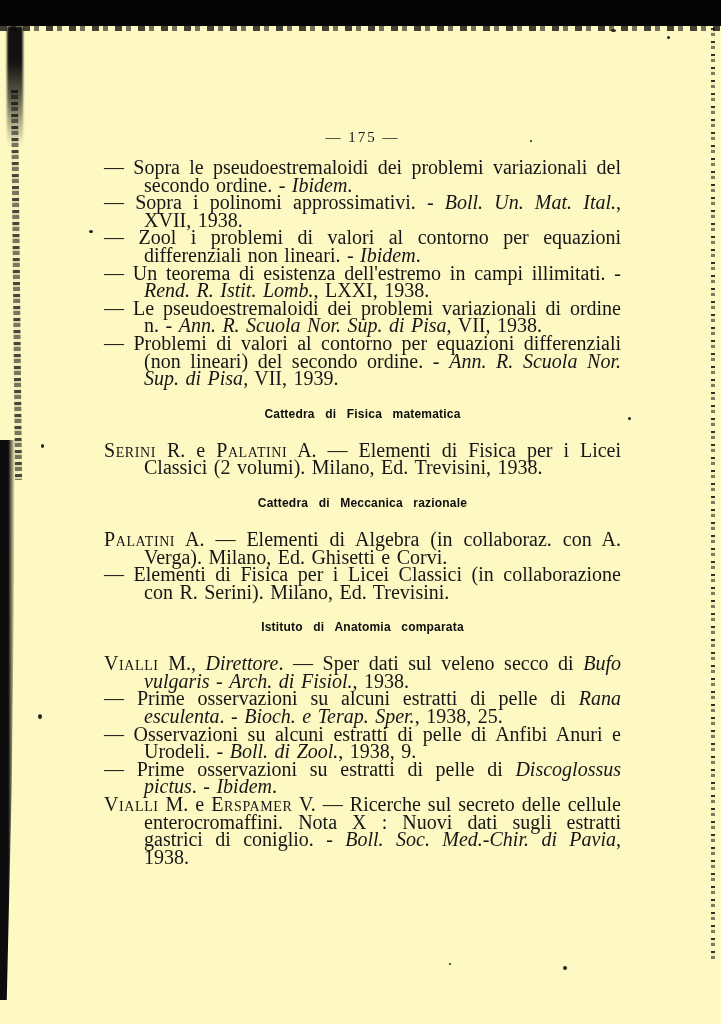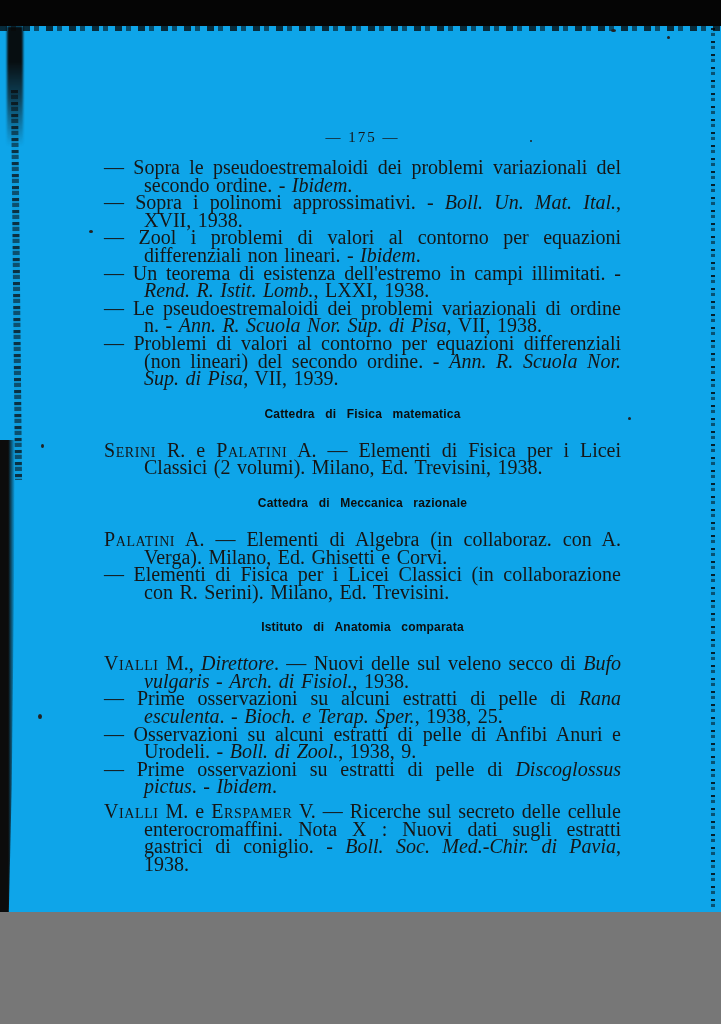--- a/index.html
+++ b/index.html
@@ -1,18 +1,18 @@
 <!DOCTYPE html>
 <html><head>
 <meta charset="utf-8">
 <style>
   html,body { margin:0; padding:0; background:#777; }
   .scan-page {
-    position:relative; width:721px; height:912px;
-    background:#0ea5e9; overflow:hidden;
+    position:relative; width:721px; height:1024px;
+    background:#fef9c3; overflow:hidden;
     font-family:"Liberation Serif", serif;
     color:#161616;
   }
 
   
   .artifact { position:absolute; pointer-events:none; }
   .top-bar { left:0; top:0; width:721px; height:26px; background:#050505; }
   .top-bar-ragged {
     left:0; top:26px; width:721px; height:5px;
     background:repeating-linear-gradient(90deg,
@@ -52,21 +52,21 @@
   }
   .page-number {
     text-align:center; font-size:15px; letter-spacing:2px;
     margin:0 0 13px 0;
   }
   .entry {
     margin:0; font-size:20px; line-height:17.6px;
     text-align:justify; text-justify:inter-word;
     padding-left:40px; text-indent:-40px; word-spacing:1.5px;
   }
-  .entry.gap { margin-top:7px; }
+  .entry.gap { }
   .heading {
     font-family:"Liberation Sans", sans-serif;
     font-weight:700; font-size:12px; text-align:center;
     letter-spacing:.2px; word-spacing:7px;
     margin:19px 0 21px 0; color:#0d0d0d;
   }
   .it { font-style:italic; }
   .sc { font-variant:small-caps; letter-spacing:.6px; }
 </style>
 </head>
@@ -105,21 +105,21 @@
           <h2 class="heading">Cattedra di Fisica matematica</h2>
           <p class="entry"><span class="sc">Serini</span><span> R. e </span><span class="sc">Palatini</span><span> A. — Elementi di Fisica per i Licei Classici (2 volumi). Milano, Ed. Trevisini, 1938.</span></p>
         </section>
         <section>
           <h2 class="heading">Cattedra di Meccanica razionale</h2>
           <p class="entry"><span class="sc">Palatini</span><span> A. — Elementi di Algebra (in collaboraz. con A. Verga). Milano, Ed. Ghisetti e Corvi.</span></p>
           <p class="entry"><span>— Elementi di Fisica per i Licei Classici (in collaborazione con R. Serini). Milano, Ed. Trevisini.</span></p>
         </section>
         <section>
           <h2 class="heading">Istituto di Anatomia comparata</h2>
-          <p class="entry"><span class="sc">Vialli</span><span> M., </span><span class="it">Direttore</span><span>. — Nuovi delle sul veleno secco di </span><span class="it">Bufo vulgaris</span><span> - </span><span class="it">Arch. di Fisiol.</span><span>, 1938.</span></p>
+          <p class="entry"><span class="sc">Vialli</span><span> M., </span><span class="it">Direttore</span><span>. — Sper dati sul veleno secco di </span><span class="it">Bufo vulgaris</span><span> - </span><span class="it">Arch. di Fisiol.</span><span>, 1938.</span></p>
           <p class="entry"><span>— Prime osservazioni su alcuni estratti di pelle di </span><span class="it">Rana esculenta</span><span>. - </span><span class="it">Bioch. e Terap. Sper.</span><span>, 1938, 25.</span></p>
           <p class="entry"><span>— Osservazioni su alcuni estratti di pelle di Anfibi Anuri e Urodeli. - </span><span class="it">Boll. di Zool.</span><span>, 1938, 9.</span></p>
           <p class="entry"><span>— Prime osservazioni su estratti di pelle di </span><span class="it">Discoglossus pictus</span><span>. - </span><span class="it">Ibidem</span><span>.</span></p>
           <p class="entry gap"><span class="sc">Vialli</span><span> M. e </span><span class="sc">Erspamer</span><span> V. — Ricerche sul secreto delle cellule enterocromaffini. Nota X : Nuovi dati sugli estratti gastrici di coniglio. - </span><span class="it">Boll. Soc. Med.-Chir. di Pavia</span><span>, 1938.</span></p>
         </section>
       </div>
   </div>
 
 </div>
 

